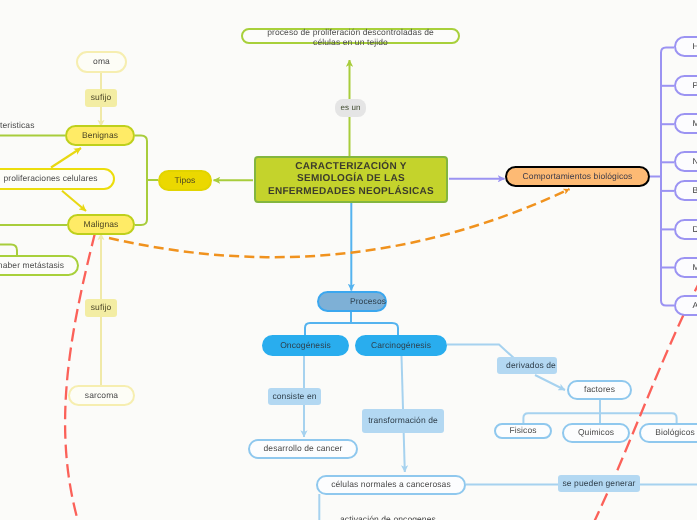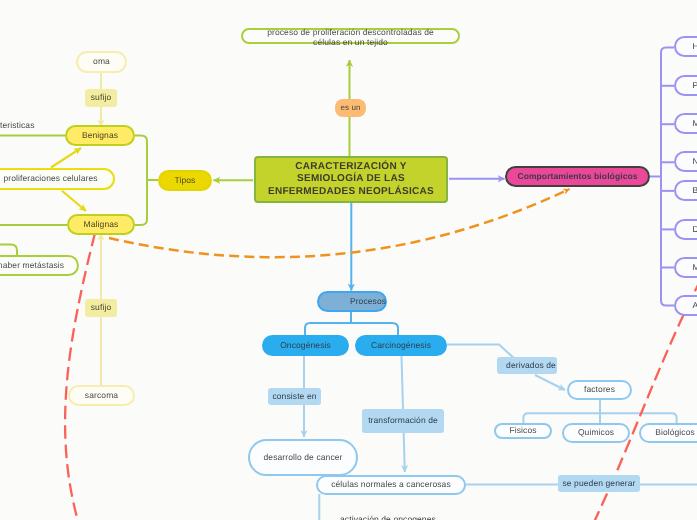--- a/index.html
+++ b/index.html
@@ -17,37 +17,37 @@
   .pill{border-radius:999px;}
   .tag{border-radius:3px;}
 
   
   .n-center{background:#c4d32c;border:2px solid #83b63f;border-radius:4px;
             color:#3c3c2c;font-weight:bold;font-size:10px;letter-spacing:.3px;
             line-height:12.4px;}
 
   
   .g-fill{background:#fcfcfa;border:2px solid #a8d03b;color:#4d4d4d;}
-  .g-tag{background:#fdba74;color:#3f4a2e;border-radius:8px;}
+  .g-tag{background:#e5e5e5;color:#3f4a2e;border-radius:8px;}
 
   
   .y-strong{background:#ebd800;border:2px solid #e2d400;color:#4a4424;}
   .y-soft{background:#ffeb66;border:2px solid #bed01c;color:#4a4424;}
   .y-pale{background:#fdfdf6;border:2px solid #f6eeb0;color:#4c4c4c;}
   .y-tag{background:#f3eda4;color:#4c4728;}
   .y-outline{background:#fdfdf8;border:2px solid #ecdd0c;color:#4a4a4a;}
 
   
   .b-strong{background:#29adee;border:2px solid #29adee;color:#2d3f4c;}
   .b-mid{background:#7eb0d6;border:2px solid #3ba7ef;color:#2d3f4c;}
   .b-pale{background:#fcfdfe;border:2px solid #8fc8ee;color:#4a4a4a;}
   .b-tag{background:#b3d8f2;color:#2f3f4b;}
 
   
-  .p-mid{background:#ec4899;border:2px solid #404040;color:#3a3a4a;font-weight:bold;}
+  .p-mid{background:#fdba74;border:2px solid #000000;color:#3a3a4a;}
   .p-pale{background:#fcfcfe;border:2px solid #9b93f2;color:#3b3b3b;}
 
   .free{position:absolute;color:#4a4a4a;font-size:8.5px;letter-spacing:.1px;
         white-space:nowrap;}
 </style>
 </head>
 <body>
 
 <div id="canvas">
 
@@ -196,21 +196,21 @@
 </div>
 
 <div class="node pill b-strong" style="left:355px;top:335px;width:92px;height:21px;">
   <span>Carcinogénesis</span>
 </div>
 
 <div class="node tag b-tag" style="left:268px;top:388px;width:53px;height:17px;">
   <span>consiste en</span>
 </div>
 
-<div class="node pill b-pale" style="left:248px;top:439px;width:110px;height:37px;">
+<div class="node pill b-pale" style="left:248px;top:439px;width:110px;height:20px;">
   <span>desarrollo de cancer</span>
 </div>
 
 <div class="node tag b-tag" style="left:362px;top:409px;width:82px;height:24px;">
   <span>transformación de</span>
 </div>
 
 <div class="node pill b-pale" style="left:316px;top:475px;width:150px;height:20px;">
   <span>células normales a cancerosas</span>
 </div>

